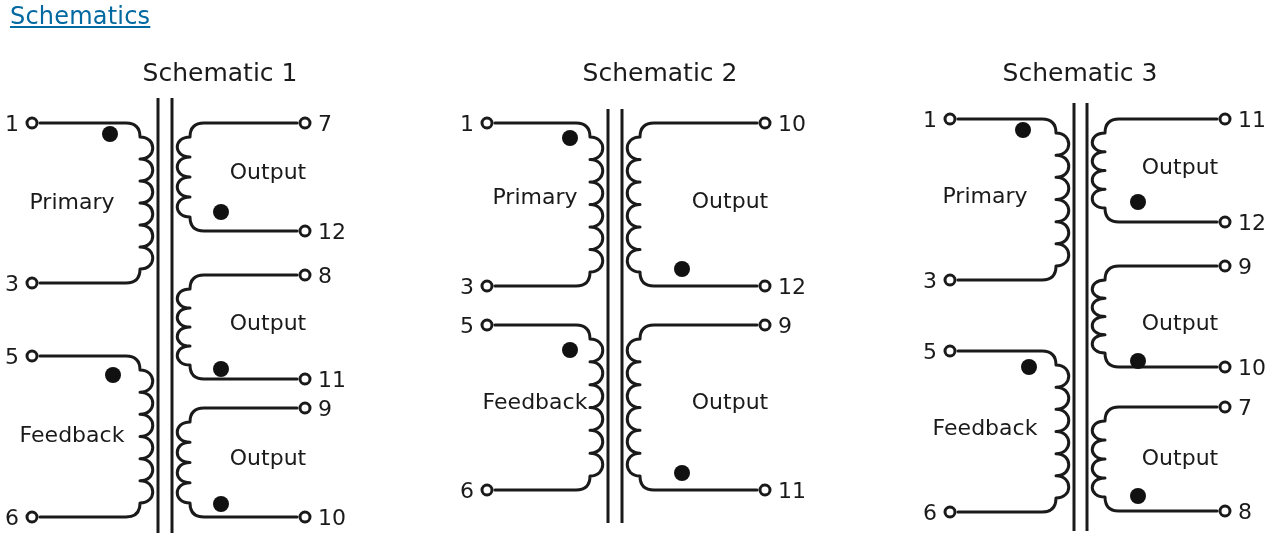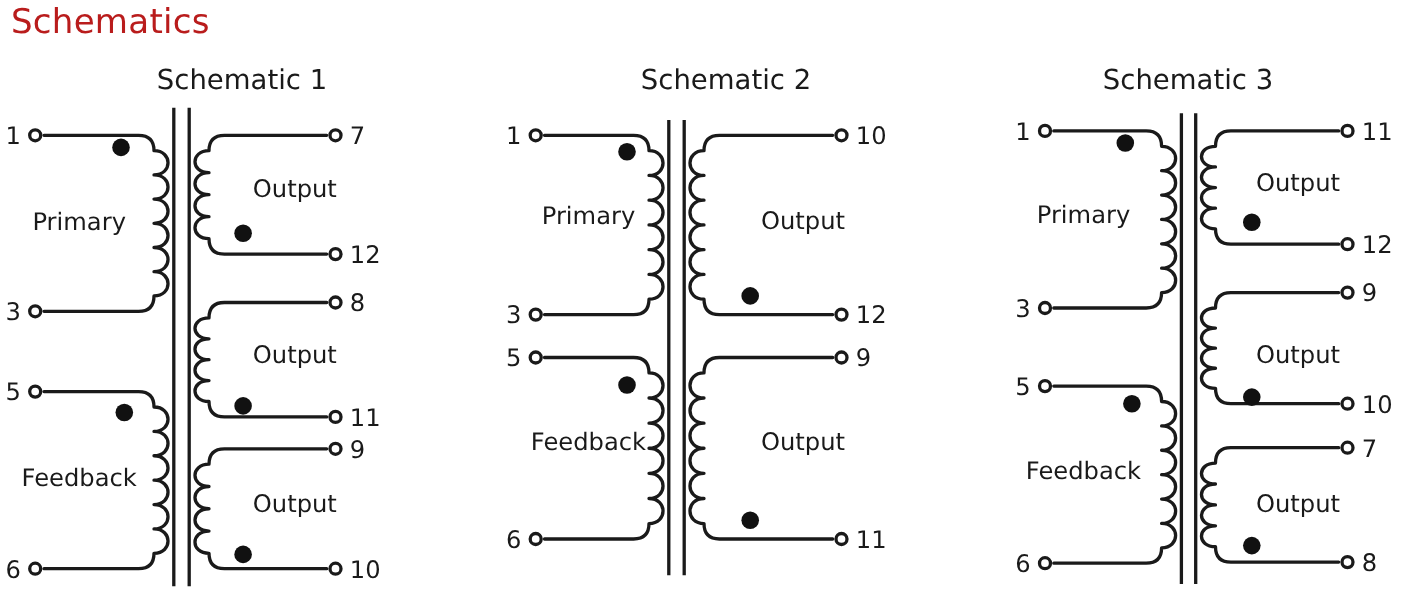--- a/index.html
+++ b/index.html
@@ -5,22 +5,23 @@
   html,body{margin:0;padding:0;}
   body{
     width:1280px;height:542px;
     background:#ffffff;
     font-family:"DejaVu Sans","Liberation Sans",sans-serif;
     overflow:hidden;
     position:relative;
   }
   #page-title{
     position:absolute;left:10px;top:2px;
-    font-size:31px;color:#b91c1c;font-weight:400;
+    font-size:24px;color:#0369a1;font-weight:400;
     letter-spacing:.2px;
+    text-decoration:underline;
   }
   .schematic{position:absolute;top:3px;height:536px;}
   .sch-title{
     position:absolute;top:55px;width:100%;text-align:center;
     font-size:25px;color:#1a1a1a;font-weight:400;
   }
   svg{position:absolute;left:0;top:0;overflow:visible;}
   .wire{fill:none;stroke:#1a1a1a;stroke-width:3;stroke-linecap:round;stroke-linejoin:round;}
   .core{stroke:#1a1a1a;stroke-width:3;}
   .term{fill:#ffffff;stroke:#1a1a1a;stroke-width:3;}

